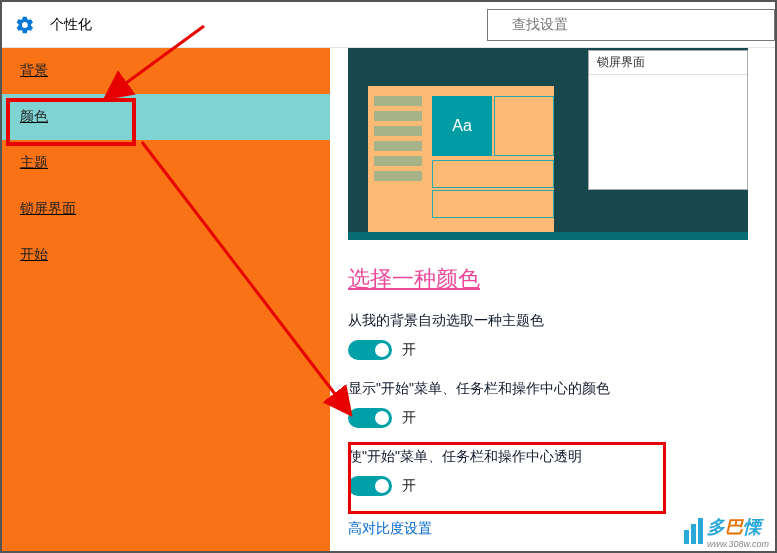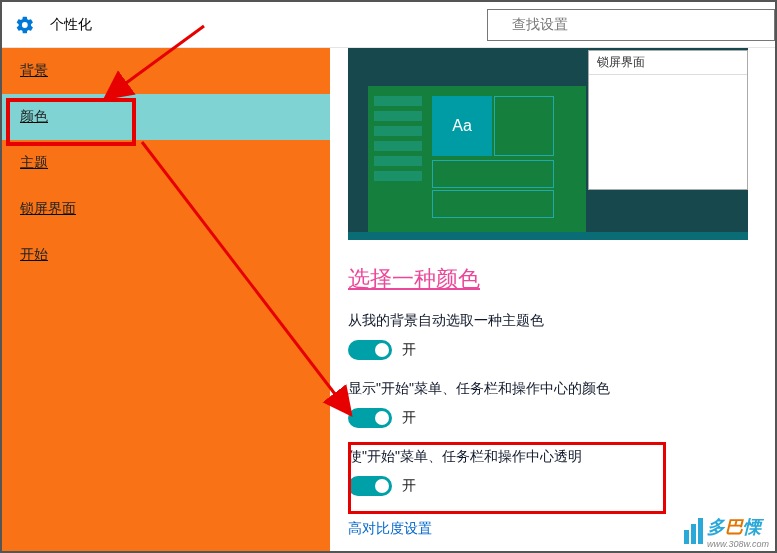--- a/index.html
+++ b/index.html
@@ -15,21 +15,21 @@
   
   .body { display:flex; height: calc(100% - 46px); }
   .sidebar { width: 328px; background:#f97316;text-decoration:underline; }
   .sidebar-item { height:46px; display:flex; align-items:center; padding-left:18px; font-size:14px; color:#222; cursor:pointer; }
   .sidebar-item.selected { background:#7fd3d3; }
 
   .content { flex:1; padding:0 0 0 18px; overflow:hidden; position:relative; }
 
   
   .preview-wrap { width:400px; height:192px; background:#16484e; position:relative; margin-top:0; }
-  .preview-start { position:absolute; left:20px; bottom:8px; width:218px; height:146px; background:#15803d; }
+  .preview-start { position:absolute; left:20px; bottom:8px; width:186px; height:146px; background:#fdba74; }
   .tile-a { position:absolute; left:64px; top:10px; width:60px; height:60px; background:#009ca6; display:flex; align-items:center; justify-content:center; color:#fff; font-size:16px; }
   .tile-b { position:absolute; left:126px; top:10px; width:60px; height:60px; border:1px solid #2aa; }
   .tile-row { position:absolute; left:64px; top:74px; width:122px; height:28px; border:1px solid #2aa; }
   .tile-row2 { position:absolute; left:64px; top:104px; width:122px; height:28px; border:1px solid #2aa; }
   .tile-sm { position:absolute; left:6px; top:10px; width:50px; height:120px; }
   .tile-sm div { width:48px; height:10px; background:#2aa; margin-bottom:5px; opacity:.4; }
   .preview-window { position:absolute; right:0; top:2px; width:160px; height:140px; background:#fff; border:1px solid #aaa; }
   .preview-window-title { height:24px; border-bottom:1px solid #ddd; padding:3px 8px; font-size:12px; color:#333; }
   .preview-taskbar { position:absolute; left:0; right:0; bottom:0; height:8px; background:#0a6c74; }
 

